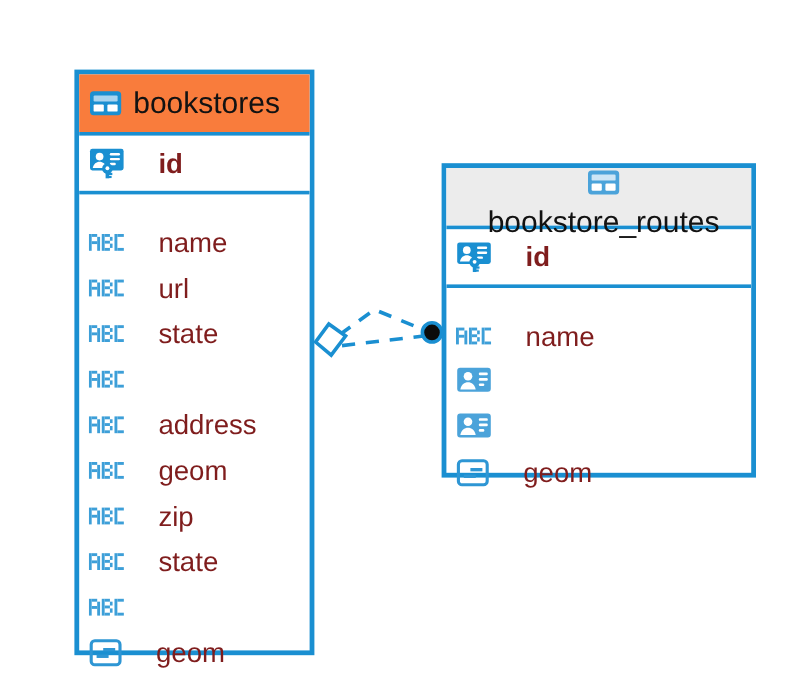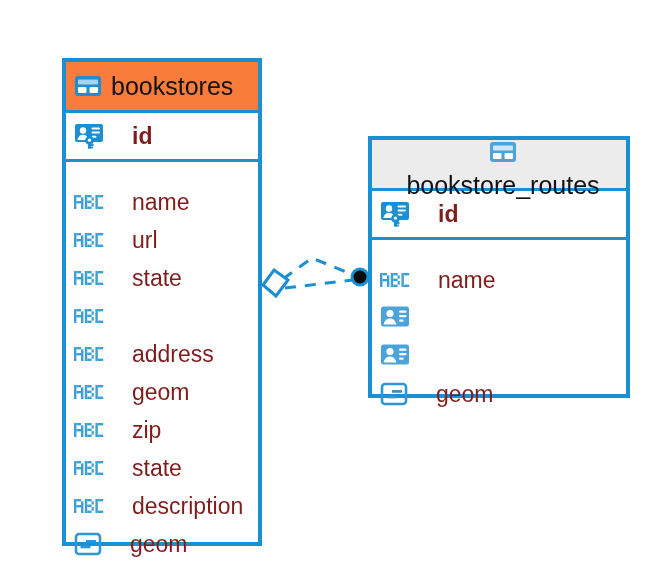--- a/index.html
+++ b/index.html
@@ -316,21 +316,20 @@
               <rect x="13.2" y="4" width="4.4" height="2.4"></rect>
             <rect x="17.6" y="6.4" width="2.2" height="3.2"></rect>
               <rect x="13.2" y="9.6" width="4.4" height="2.4"></rect>
             <rect x="17.6" y="12" width="2.2" height="3.6"></rect>
               <rect x="13.2" y="15.6" width="4.4" height="2.4"></rect>
             <rect x="21.4" y="4" width="2.4" height="14"></rect>
               <rect x="23.8" y="4" width="5.4" height="2.4"></rect>
             <rect x="23.8" y="15.6" width="5.4" height="2.4"></rect>
           </g>
         </svg>
-        <span class="field-name">description</span>
       </div>
 
       <div class="field-row">
         <svg class="icon icon-geom" viewBox="0 0 28 26">
           <rect x="2" y="3" width="24" height="20" rx="3" fill="none" stroke="#2e96d4" stroke-width="2.6"></rect>
           <rect x="12" y="9" width="10" height="2.8" fill="#2e96d4"></rect>
           <rect x="6.5" y="14.5" width="10" height="2.8" fill="#2e96d4"></rect>
         </svg>
         <span class="field-name">geom</span>
       </div>

